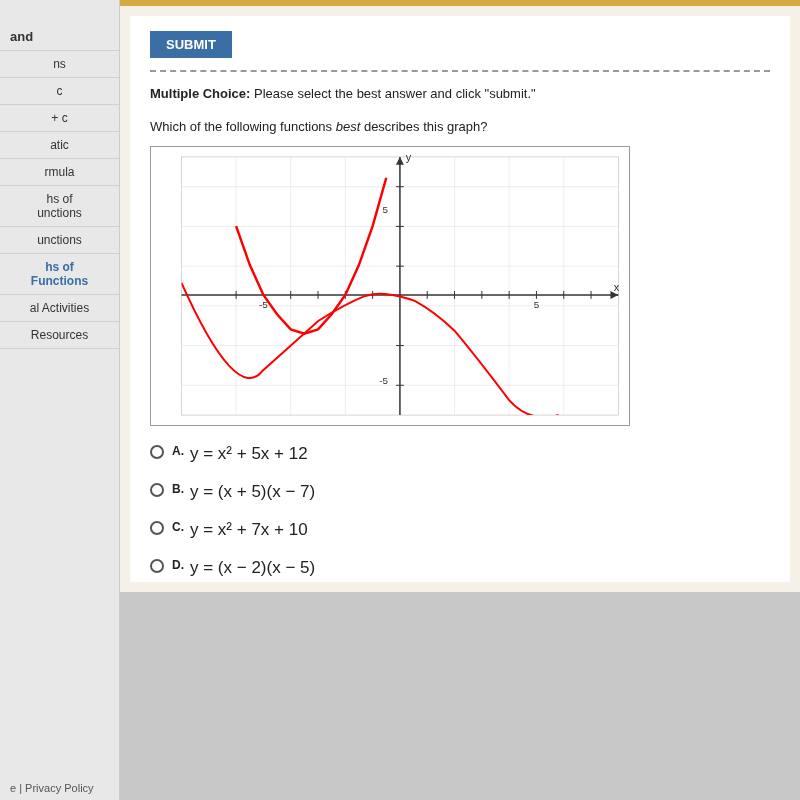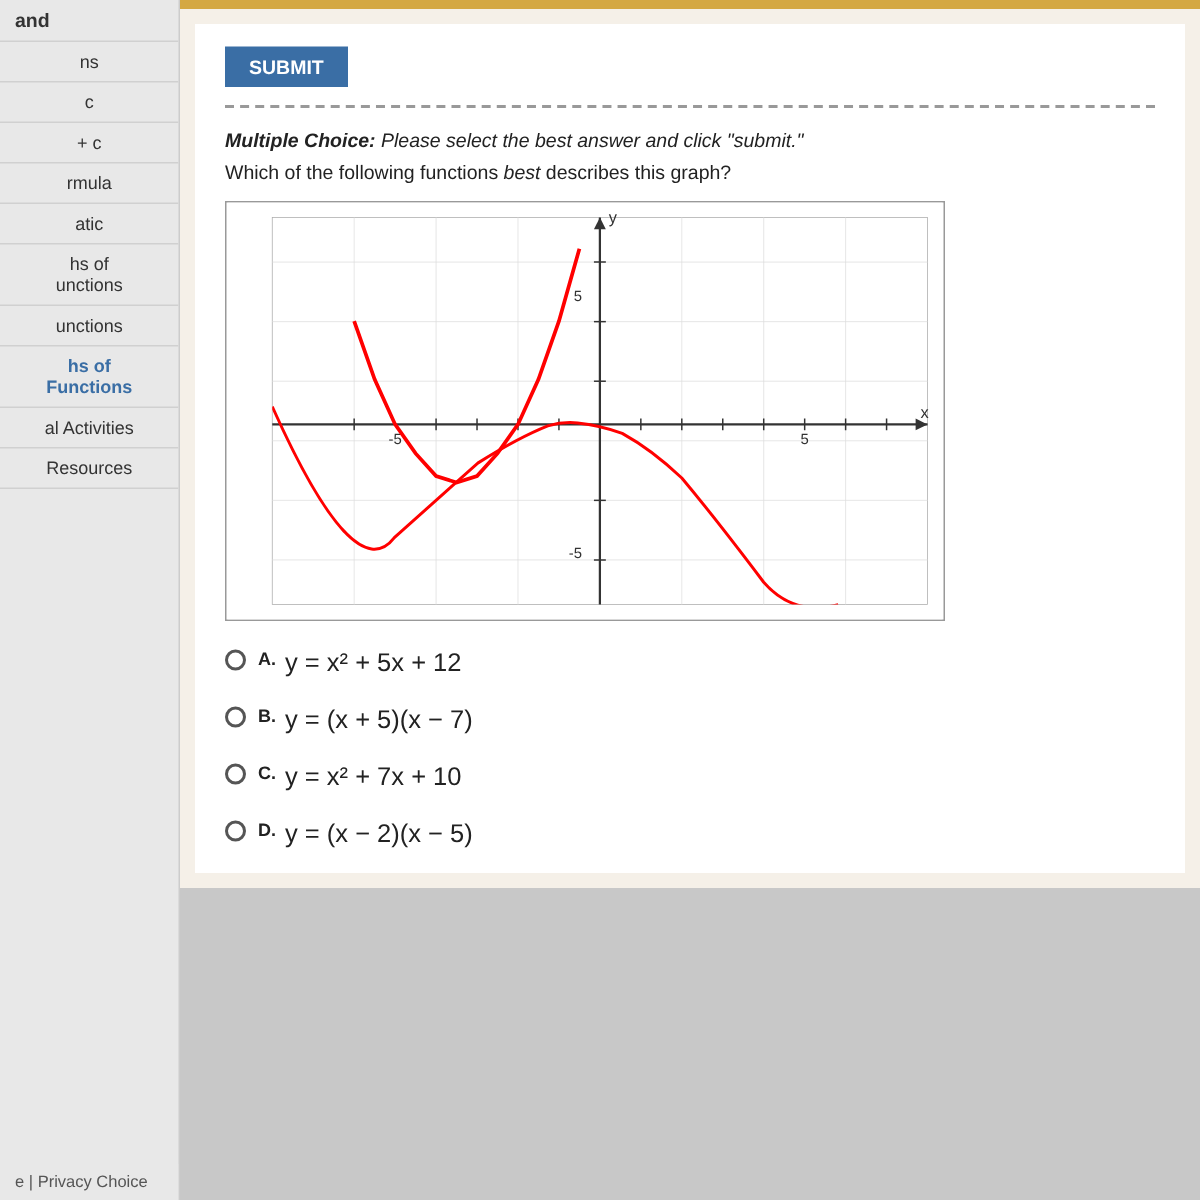--- a/index.html
+++ b/index.html
@@ -13,21 +13,21 @@
     }
 
     
     .sidebar {
       width: 120px;
       min-width: 120px;
       background: #e8e8e8;
       border-right: 1px solid #ccc;
       display: flex;
       flex-direction: column;
-      padding-top: 0;
+      padding-top: 23px;
       height: 800px;
       overflow: hidden;
     }
     .sidebar-item {
       padding: 6px 10px;
       font-size: 12px;
       color: #333;
       border-bottom: 1px solid #d0d0d0;
       cursor: pointer;
       text-align: center;
@@ -84,23 +84,22 @@
     }
 
     .dashed-line {
       border: none;
       border-top: 2px dashed #999;
       margin-bottom: 14px;
     }
 
     .question-instruction {
       font-size: 13px;
-      margin-bottom: 6px;
+      margin-bottom: 18px;
       color: #222;
-      font-style: italic;
     }
     .question-instruction strong {
       font-weight: bold;
     }
 
     .question-text {
       font-size: 13px;
       margin-bottom: 12px;
       color: #222;
     }
@@ -159,34 +158,34 @@
     }
   </style>
 </head>
 <body>
 
 <div class="sidebar">
   <div class="sidebar-top-label">and</div>
   <div class="sidebar-item">ns</div>
   <div class="sidebar-item">c</div>
   <div class="sidebar-item">+ c</div>
+  <div class="sidebar-item">atic</div>
   <div class="sidebar-item">rmula</div>
-  <div class="sidebar-item">atic</div>
   <div class="sidebar-item" style="white-space:pre-line;">hs of
 unctions</div>
   <div class="sidebar-item">unctions</div>
   <div class="sidebar-item active highlight" style="white-space:pre-line;">hs of
 Functions</div>
   <div class="sidebar-item">al Activities</div>
   <div class="sidebar-item">Resources</div>
   <div style="flex:1;"></div>
   <div class="footer">
     <span>e</span>
     <span> | </span>
-    <span>Privacy Choice</span>
+    <span>Privacy Policy</span>
   </div>
 </div>
 
 <div class="main">
   <div class="top-bar"></div>
   <div class="content-area">
 
     <button class="submit-btn">SUBMIT</button>
 
     <hr class="dashed-line">

